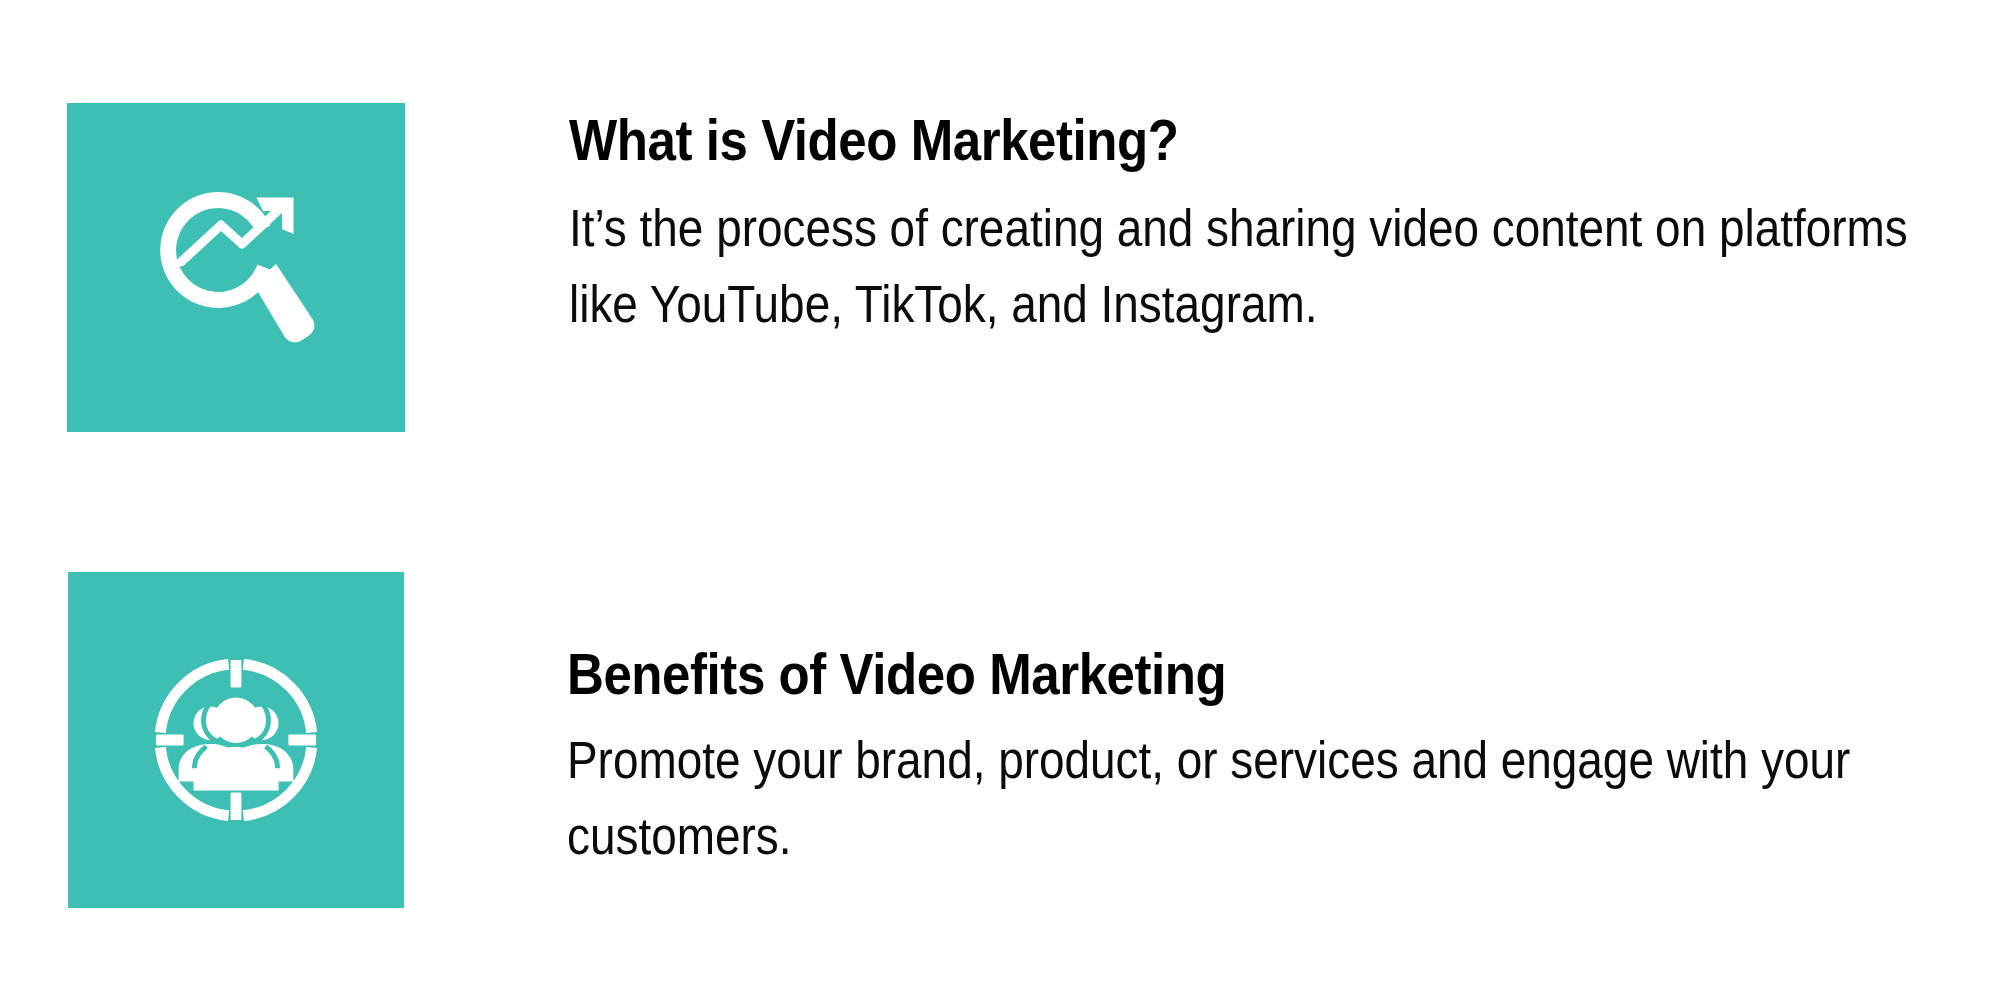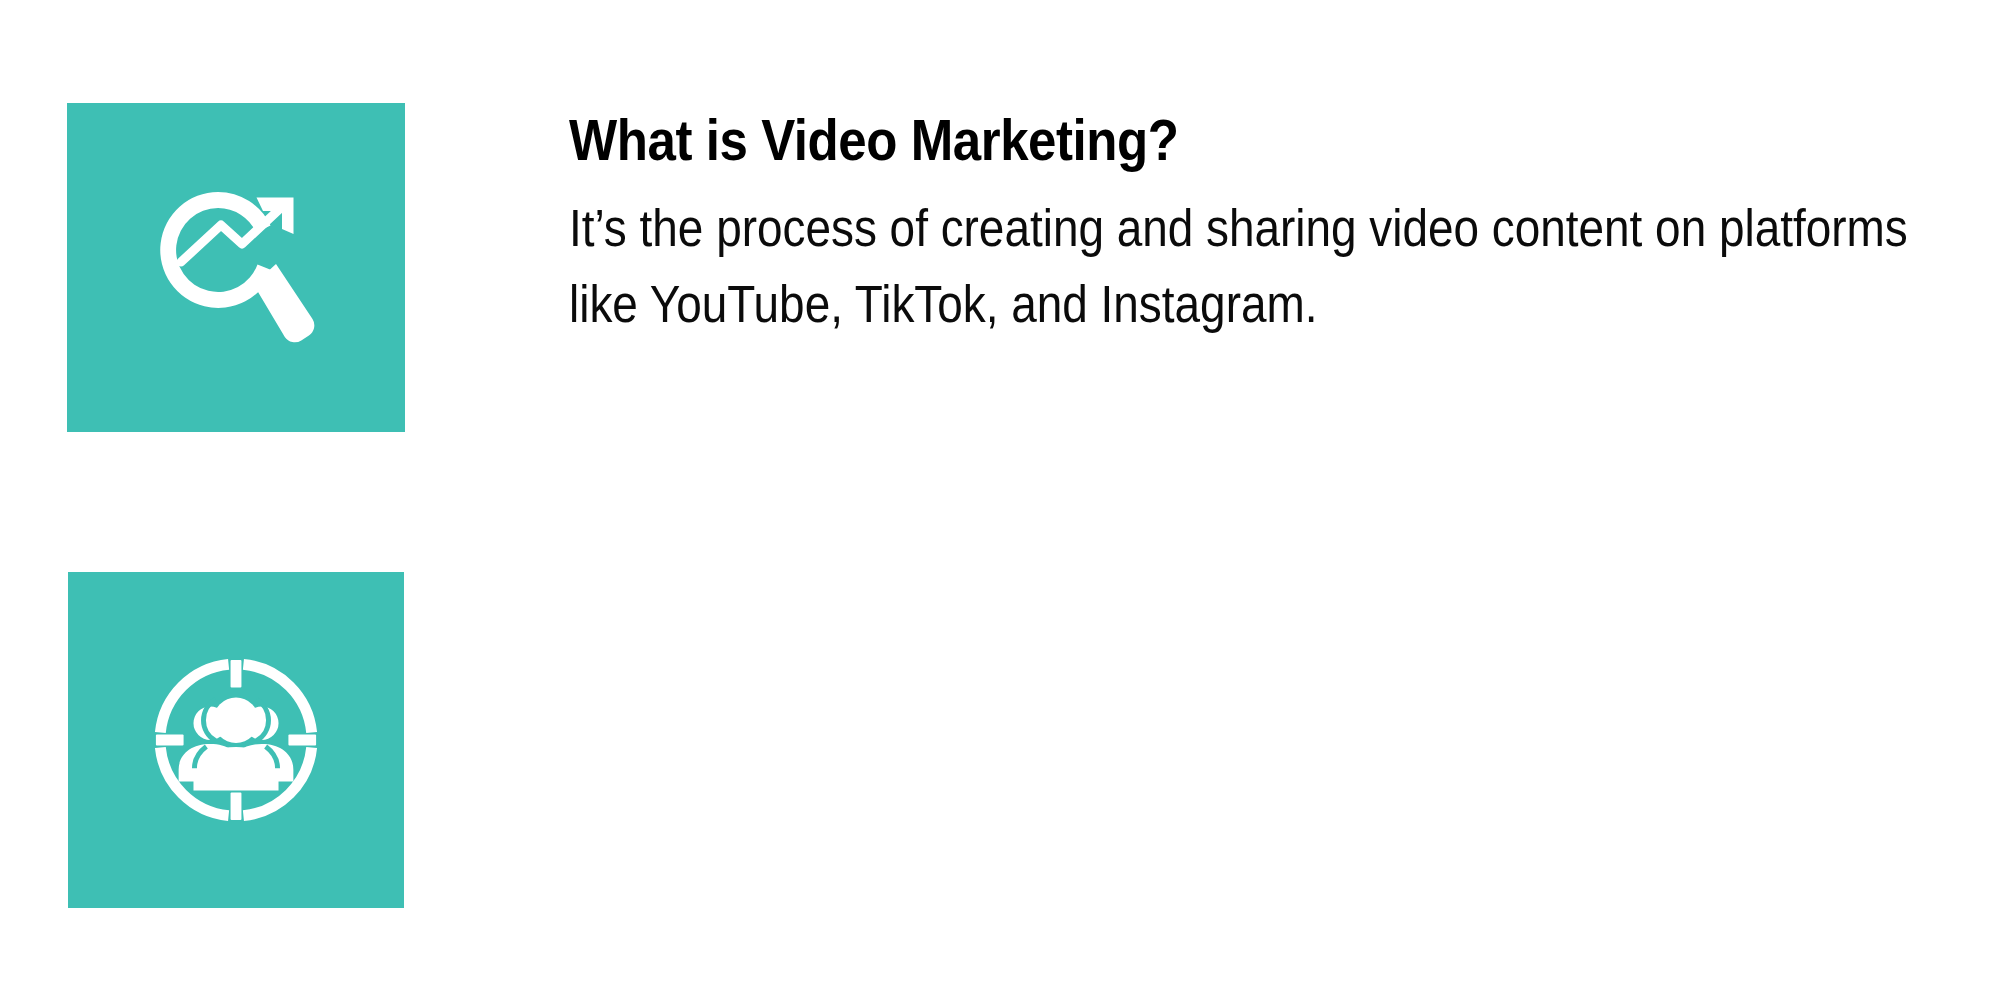--- a/index.html
+++ b/index.html
@@ -170,15 +170,19 @@
           <g fill="none" stroke="#3ebfb4" stroke-width="5">
             <path d="M69.5 49 a24 24 0 0 0 0 42"></path>
             <path d="M110.5 49 a24 24 0 0 1 0 42"></path>
             <path d="M60 96.5 c-8 6 -12 14 -12 22"></path>
             <path d="M120 96.5 c8 6 12 14 12 22"></path>
           </g>
         </svg>
       </span>
     </div>
 
+    <div class="card-text">
+      <h2 class="card-title">Benefits of Video Marketing</h2>
+      <p class="card-body">Promote your brand, product, or services and engage with your customers.</p>
+    </div>
   </section>
 
 </div>
 
 </body></html>

